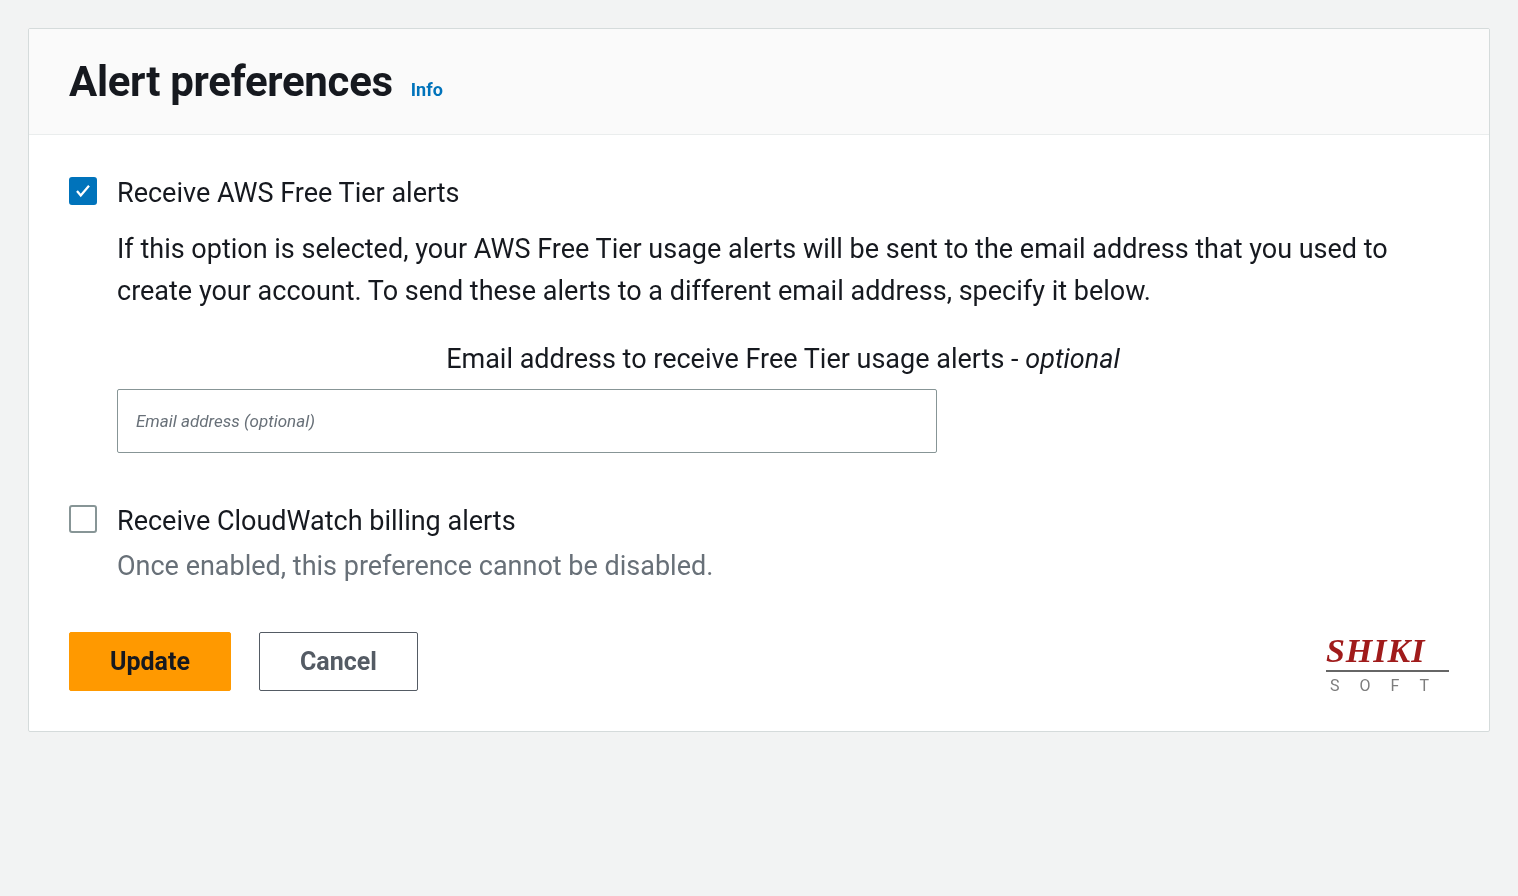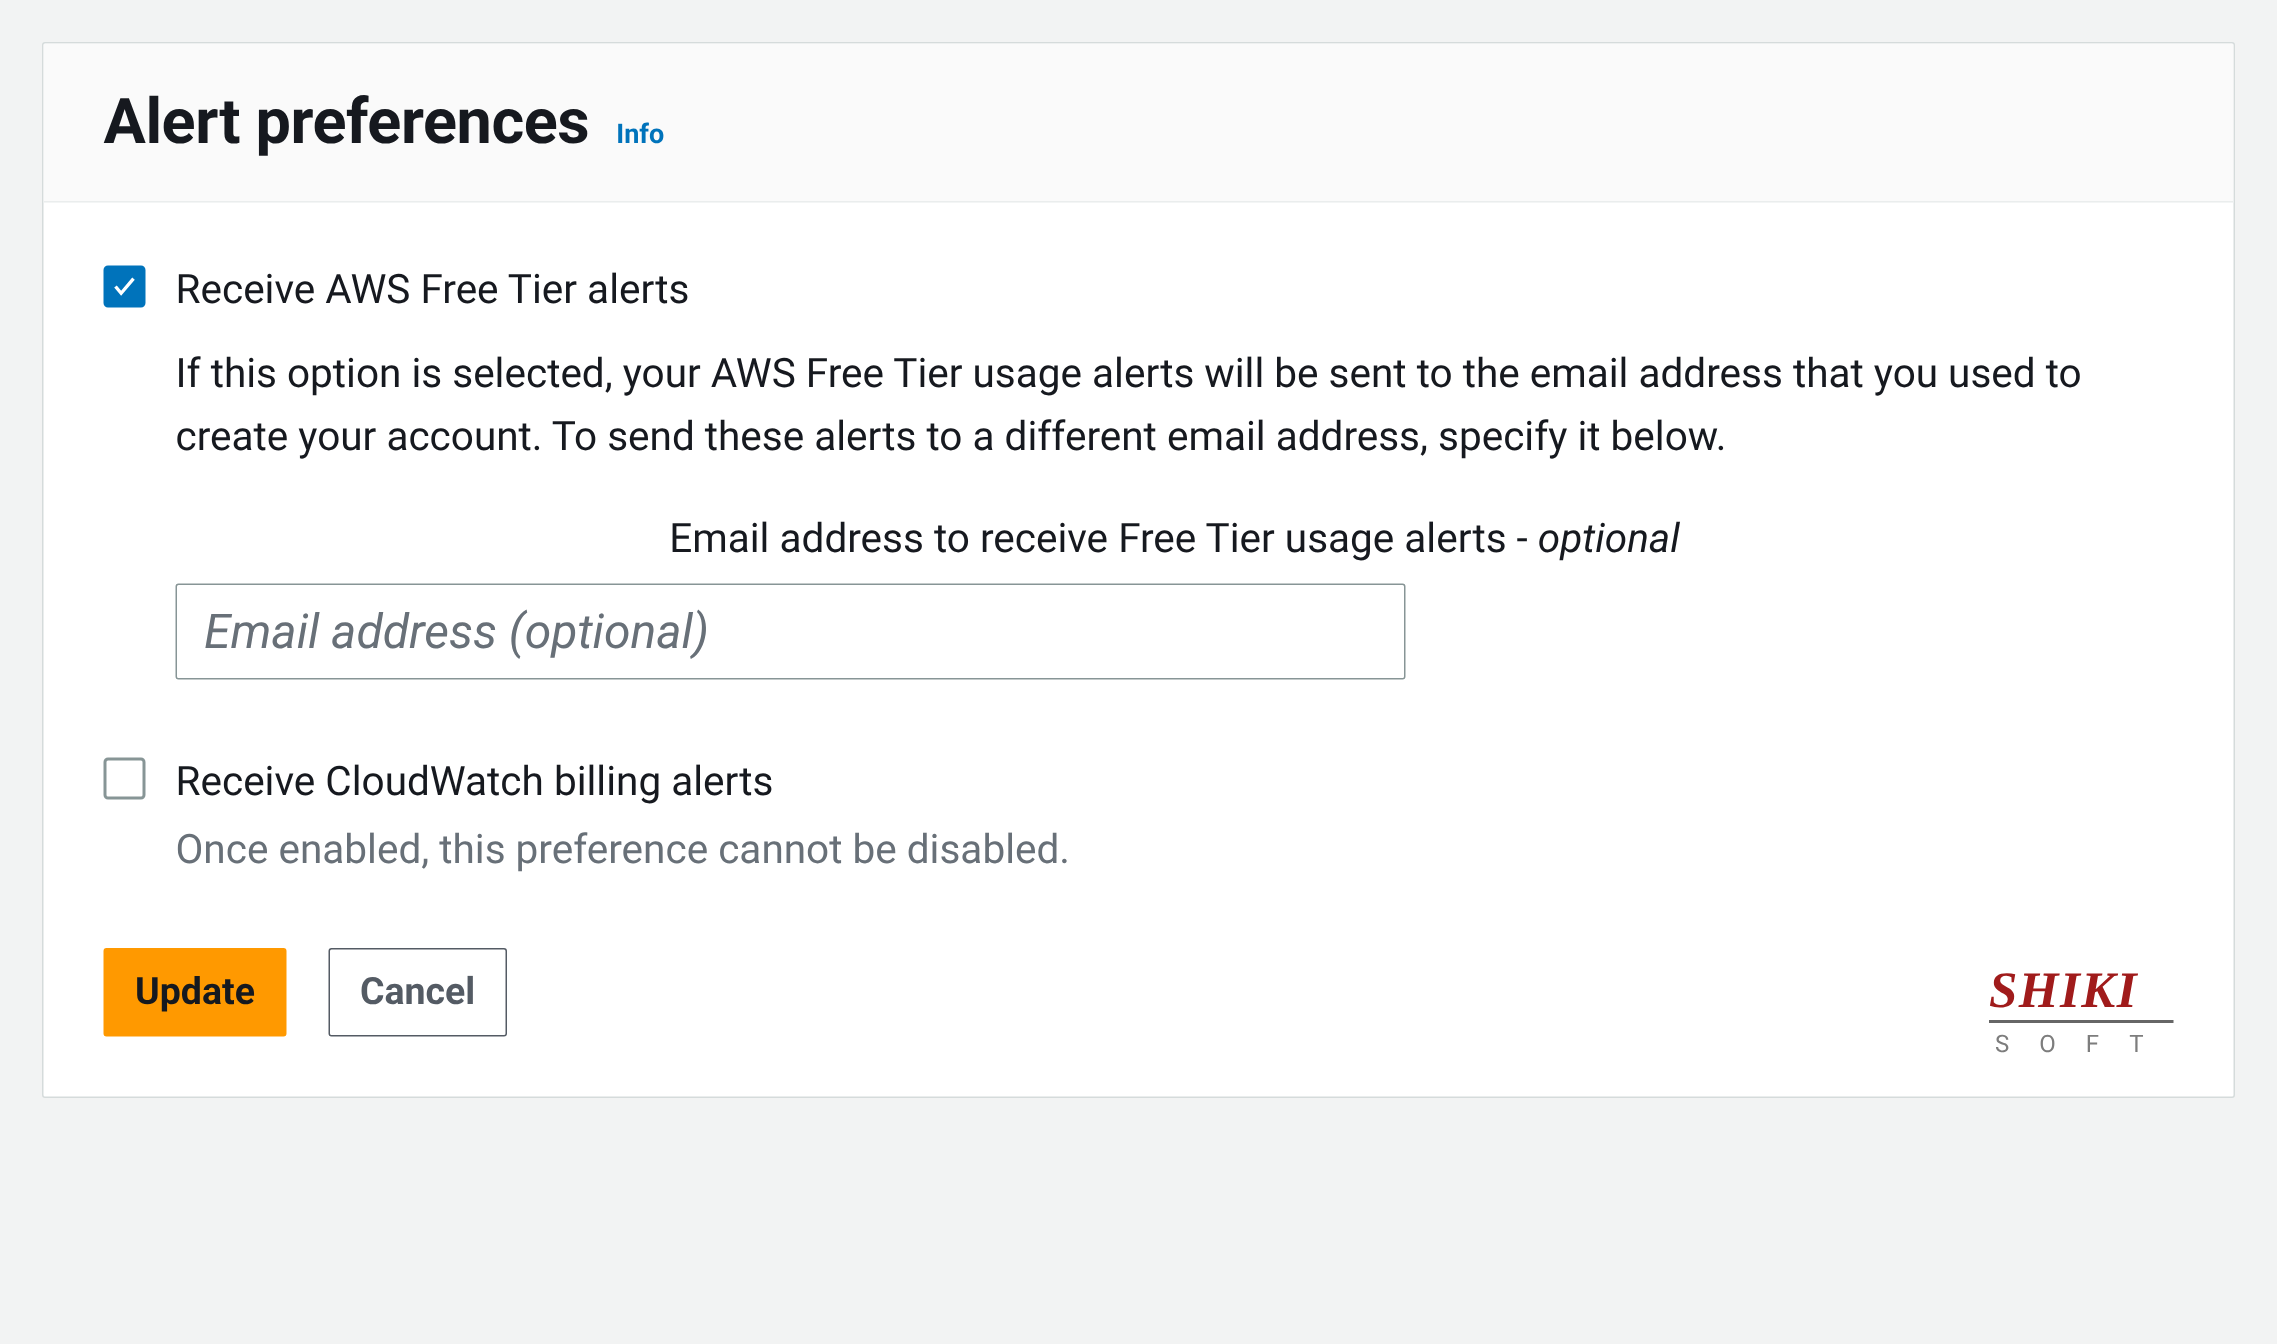--- a/index.html
+++ b/index.html
@@ -112,60 +112,60 @@
     font-style: italic;
   }
   .text-input {
     display: block;
     margin-top: 14px;
     width: 820px;
     height: 64px;
     border: 1px solid #879596;
     border-radius: 2px;
     padding: 0 18px;
-    font-size: 32px;
+    font-size: 17px;
     color: #3b82f6;
     font-style: italic;
     font-family: inherit;
   }
   .text-input::placeholder {
     color: #687078;
     font-style: italic;
   }
   .second-option {
     margin-top: 50px;
   }
   .button-row {
     display: flex;
     gap: 28px;
     margin-top: 46px;
   }
   .btn {
     font-size: 25px;
     font-weight: 700;
-    padding: 16px 20px;
+    padding: 16px 40px;
     border-radius: 2px;
     cursor: pointer;
     font-family: inherit;
     line-height: 1;
   }
   .btn-primary {
     background: #ff9900;
     border: 1px solid #ff9900;
     color: #16191f;
   }
   .btn-secondary {
     background: #ffffff;
     border: 1px solid #545b64;
     color: #545b64;
   }
   .watermark {
     position: absolute;
     right: 40px;
-    bottom: 26px;
+    bottom: 36px;
     text-align: left;
   }
   .watermark-top {
     font-family: cursive, "Brush Script MT", serif;
     font-size: 34px;
     font-style: italic;
     font-weight: 700;
     color: #a01b1b;
     letter-spacing: 1px;
     border-bottom: 2px solid #666;

